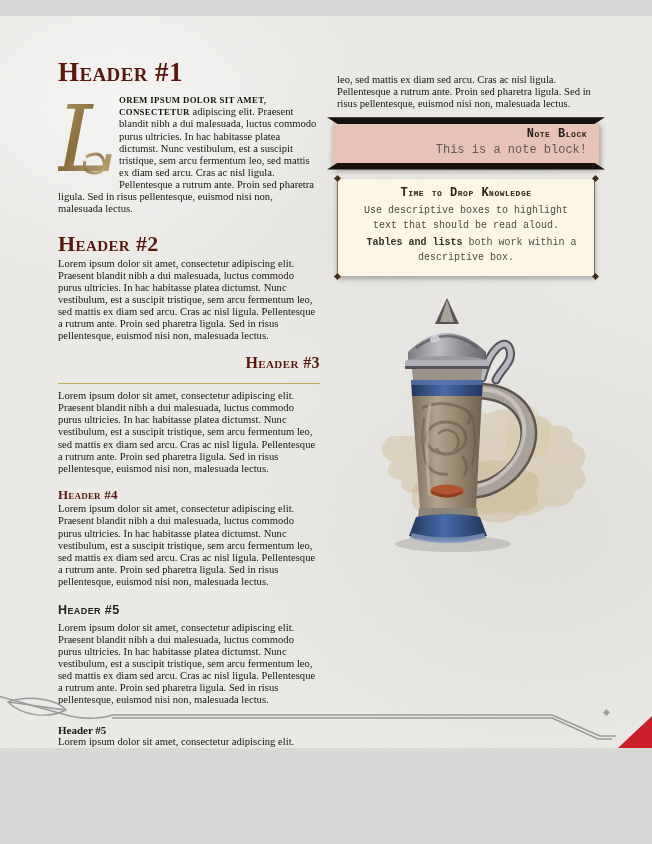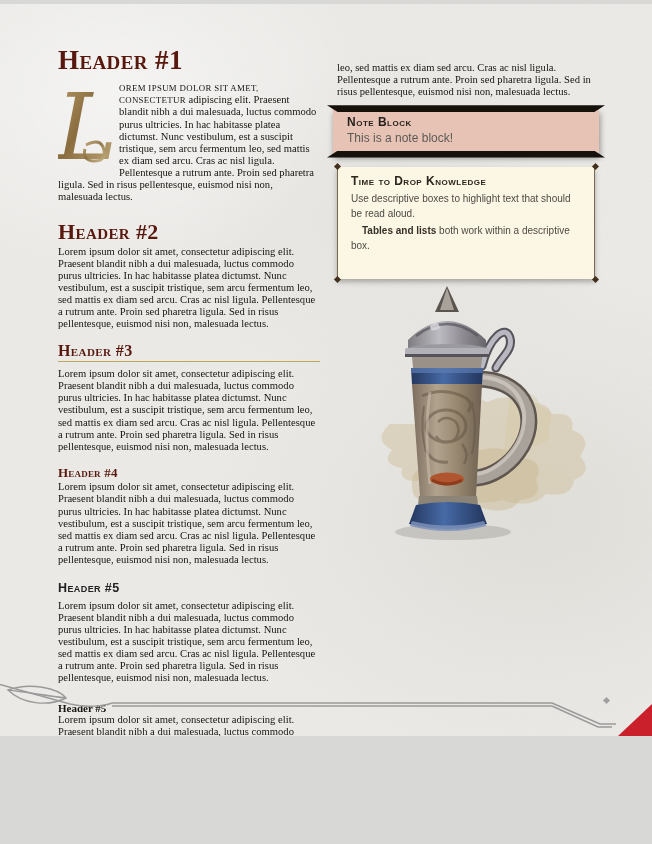--- a/index.html
+++ b/index.html
@@ -1,58 +1,58 @@
 <!DOCTYPE html>
 <html><head>
 <meta charset="utf-8">
 <style>
   html,body { margin:0; padding:0; background:#d8d8d6; }
   .page {
-    position:relative; width:652px; height:732px; margin:4px auto;
+    position:relative; width:652px; height:732px; margin:16px auto;
     background:
       radial-gradient(ellipse 420px 300px at 18% 12%, rgba(255,255,255,.55), rgba(255,255,255,0) 60%),
       radial-gradient(ellipse 500px 380px at 82% 70%, rgba(222,220,214,.8), rgba(222,220,214,0) 65%),
       radial-gradient(ellipse 380px 300px at 60% 30%, rgba(228,226,222,.7), rgba(228,226,222,0) 60%),
       #ecebe8;
     overflow:hidden;
     font-family:"Liberation Serif", serif;
   }
   .texture { position:absolute; inset:0; width:100%; height:100%; pointer-events:none; opacity:.5; }
 
   .col { position:absolute; color:#17140f; font-size:10.6px; line-height:1.14; text-align:left; }
   .col-left  { left:58px;  top:42px; width:262px; }
   .col-right { left:337px; top:58px; width:258px; }
   .col p { margin:0 0 2px 0; }
 
   .hb { font-variant:small-caps; font-weight:bold; color:#58180D; margin:0; line-height:1.05; letter-spacing:.4px; }
   .h1 { font-size:27px; margin-bottom:8px; }
   .h2 { font-size:22px; margin:13px 0 3px; }
-  .h3 { font-size:16px; margin:12px 0 6px; border-bottom:1.6px solid #c0a55e; padding-bottom:2px; }
+  .h3 { font-size:16px; margin:12px 0 6px; border-bottom:1.6px solid #c0a55e; padding-bottom:12px;text-align:right; }
   .h4 { font-size:13px; margin:13px 0 2px; letter-spacing:.2px; }
   .h5 { font-family:"Liberation Sans", sans-serif; font-variant:small-caps; font-weight:bold;
         color:#222222; font-size:12.5px; margin:15px 0 5px; letter-spacing:.4px; }
   .h6 { font-size:11px; font-weight:bold; color:#17140f; margin:17px 0 0; }
 
   .lead { margin-bottom:4px; }
   .dropcap { float:left; width:54px; height:86px; margin:3px 7px 0 0; }
-  .lead-caps { text-transform:uppercase; font-weight:normal; font-size:8.8px; letter-spacing:.35px; }
+  .lead-caps { text-transform:uppercase; font-weight:bold; font-size:8.8px; letter-spacing:.35px; }
 
   
   .note { position:relative; background:#e6c3b5; margin:11px -4px 12px -4px; padding:7px 12px 8px 14px;
-          box-shadow:1px 4px 6px rgba(0,0,0,.4); font-family:Liberation Sans, sans-serif; }
+          box-shadow:1px 4px 6px rgba(0,0,0,.4); font-family:Liberation Mono, monospace;text-align:right; }
   .note-bar { position:absolute; left:-6px; right:-6px; height:7px; background:#17110c; }
   .note-bar.top    { top:-4px;    clip-path:polygon(0 0, 100% 0, calc(100% - 11px) 100%, 11px 100%); }
   .note-bar.bottom { bottom:-4px; clip-path:polygon(11px 0, calc(100% - 11px) 0, 100% 100%, 0 100%); }
   .note-title { font-variant:small-caps; font-weight:bold; font-size:12px; color:#241f1a; letter-spacing:.5px; }
   .note-body  { font-size:12px; color:#5d5a56; margin-top:2px; }
 
   
-  .desc { position:relative; background:#fcf7e4; margin:13px 0 0 0; padding:8px 13px 24px 13px;
+  .desc { position:relative; background:#fcf7e4; margin:13px 0 0 0; padding:8px 13px 9px 13px;
           border-left:1.6px solid #7a6952; border-right:1.6px solid #7a6952;
-          box-shadow:0 3px 5px rgba(0,0,0,.28); font-family:Liberation Sans, sans-serif; }
+          box-shadow:0 3px 5px rgba(0,0,0,.28); font-family:Liberation Mono, monospace;text-align:center; }
   .desc-dot { position:absolute; width:5px; height:5px; background:#42301c; transform:rotate(45deg); }
   .desc-dot.tl { left:-3.5px; top:-2.5px; } .desc-dot.tr { right:-3.5px; top:-2.5px; }
   .desc-dot.bl { left:-3.5px; bottom:-2.5px; } .desc-dot.br { right:-3.5px; bottom:-2.5px; }
   .desc-title { font-variant:small-caps; font-weight:bold; font-size:12px; color:#2a251d; letter-spacing:.5px; margin-bottom:3px; }
   .desc-line { font-size:10px; color:#4c4a45; line-height:1.5; margin:0; }
   .desc-line.indent { text-indent:11px; }
   .desc-line b { color:#33302a; }
 
   .stein { position:absolute; left:350px; top:270px; pointer-events:none; }
   .footer-art { position:absolute; left:0; bottom:0; pointer-events:none; }

